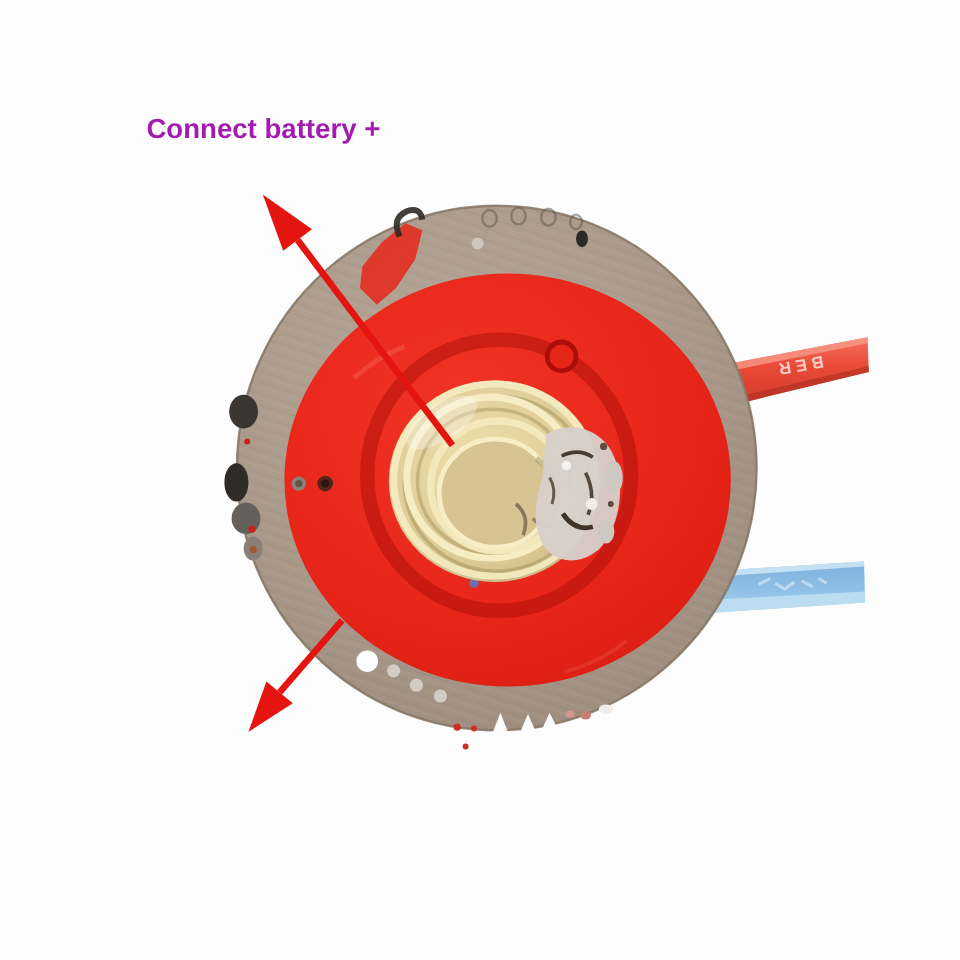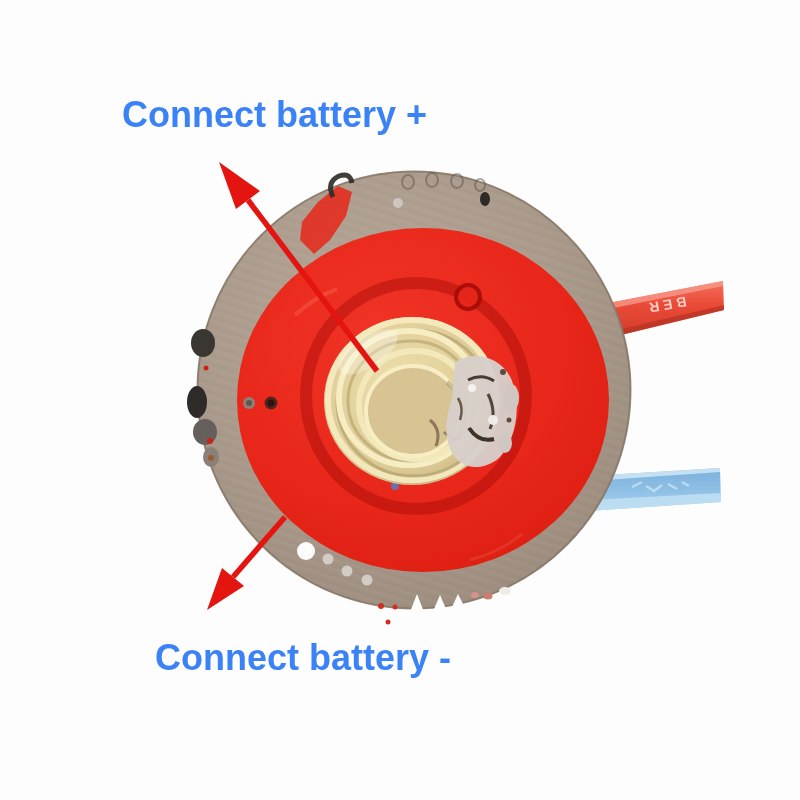--- a/index.html
+++ b/index.html
@@ -5,22 +5,22 @@
   html,body{margin:0;padding:0;background:#fdfdfd;}
   #stage{
     position:relative;width:800px;height:800px;background:#fdfdfd;overflow:hidden;
     font-family:"Liberation Sans", sans-serif;
   }
   #photo-svg{position:absolute;left:0;top:0;}
   .anno-label{
     position:absolute;
     font-family:"Liberation Sans", sans-serif;
     font-weight:bold;
-    font-size:36px;
-    color:#3b82f6;
+    font-size:23px;
+    color:#a21caf;
     letter-spacing:0px;
     white-space:nowrap;
   }
   #label-positive{left:122px;top:94px;}
   #label-negative{left:155px;top:637px;}
 </style>
 </head>
 <body>
 
 <div id="stage">
@@ -179,15 +179,14 @@
       <polygon points="219,162 260,191 236,209" fill="#e41410"></polygon>
     </g>
     <g>
       <line x1="285" y1="517" x2="233" y2="577" stroke="#e41410" stroke-width="5.5"></line>
       <polygon points="207,610 244,586 222,568" fill="#e41410"></polygon>
     </g>
   </svg>
 
   <div id="label-positive" class="anno-label">Connect battery +</div>
 
-  <div id="label-negative" class="anno-label">Connect battery -</div>
 
 </div>
 
 </body></html>

